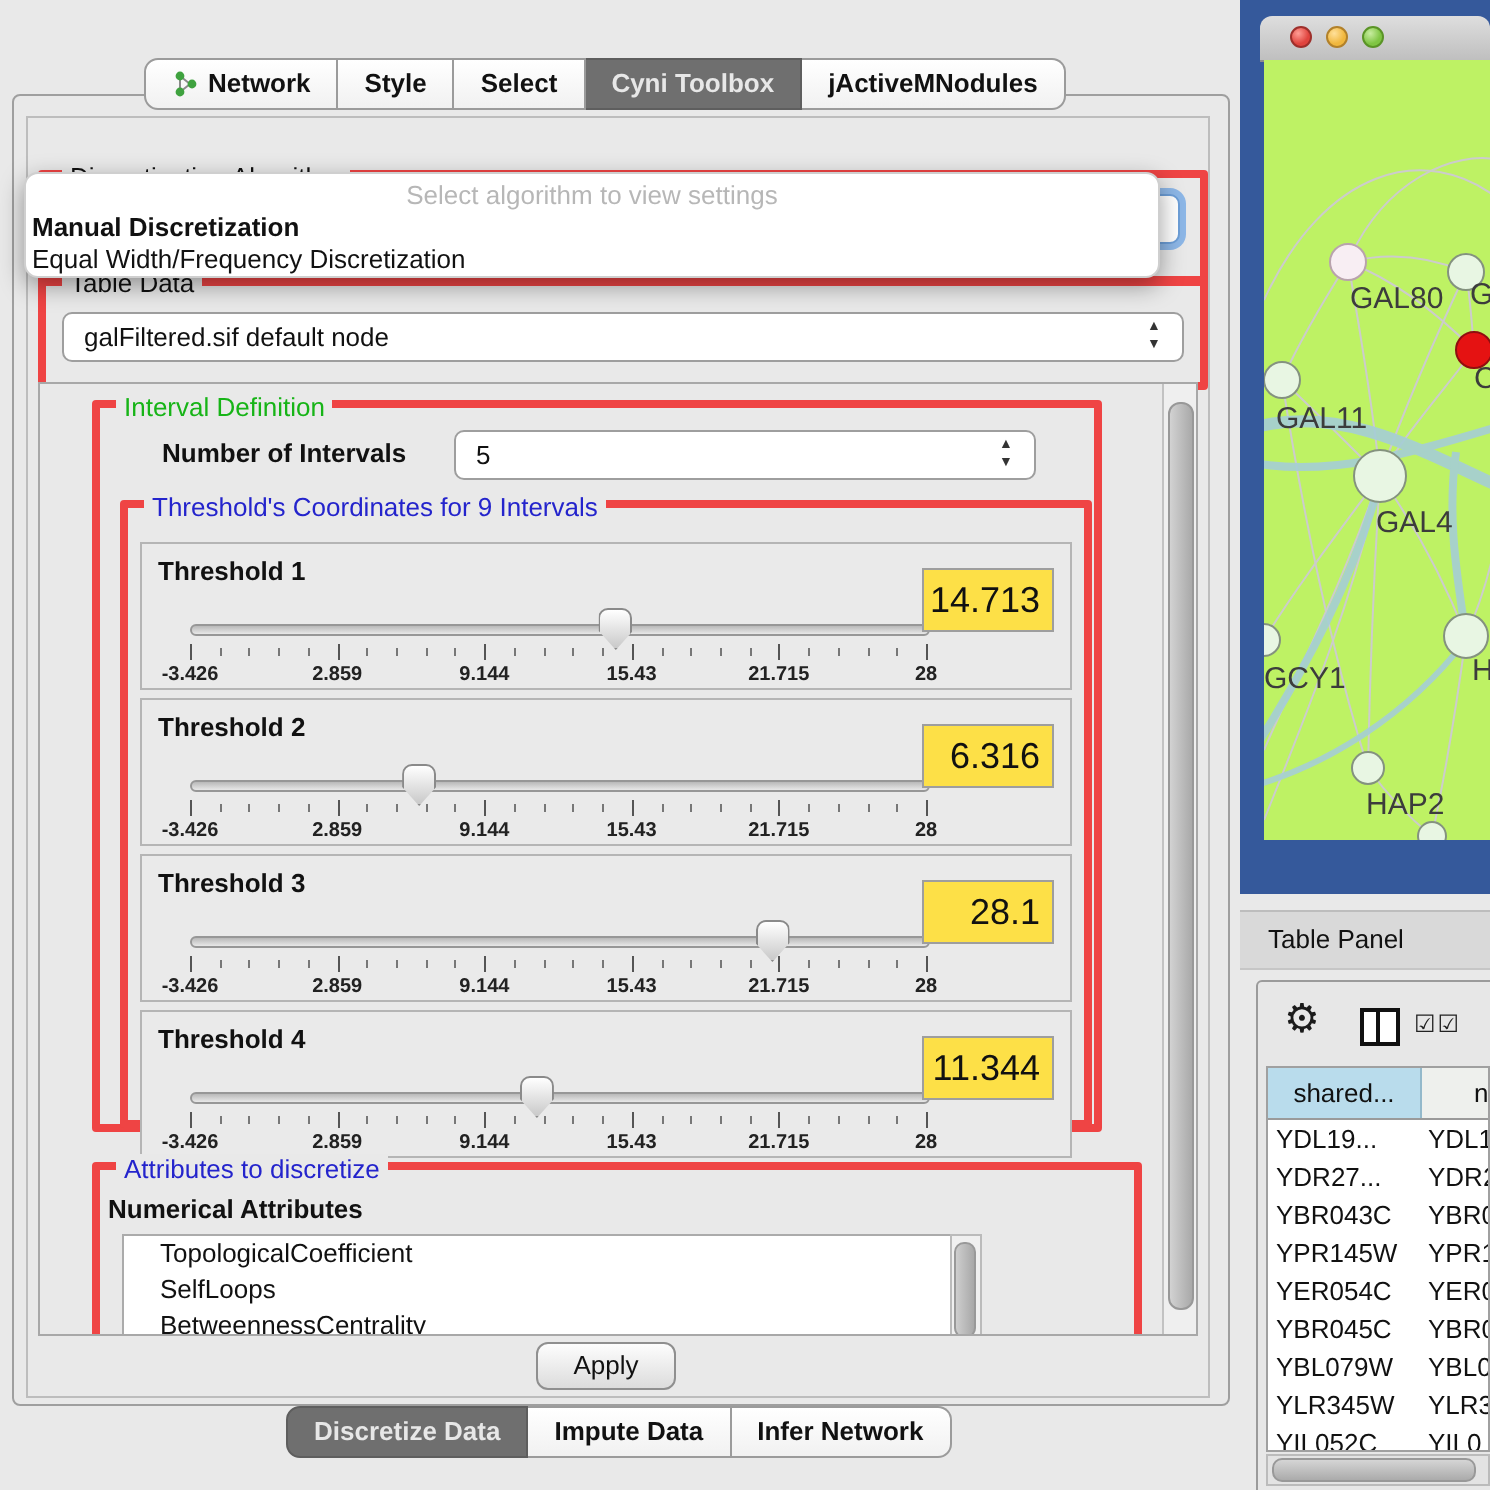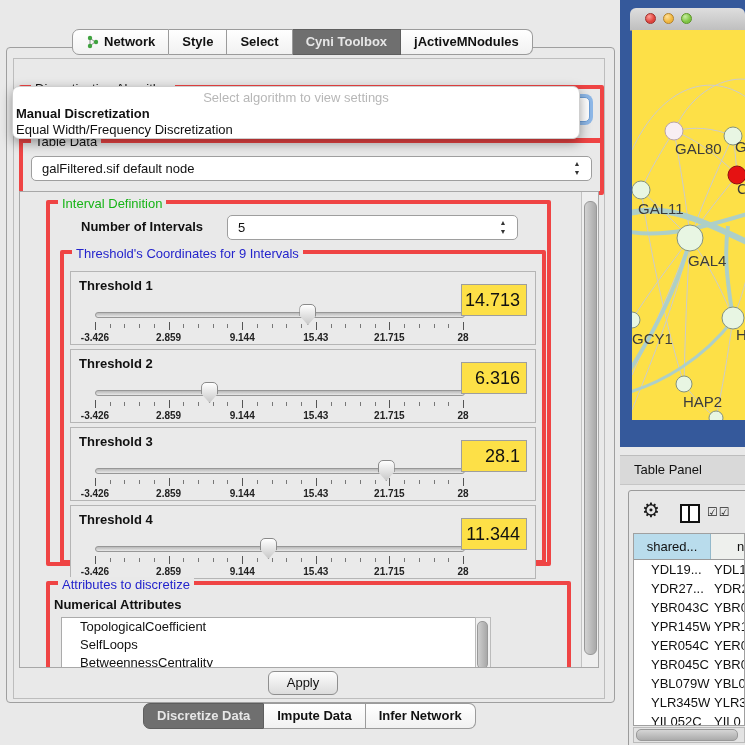--- a/index.html
+++ b/index.html
@@ -73,36 +73,36 @@
              background:linear-gradient(#fdfdfd,#dcdcdc);border:1px solid #8f8f8f;border-radius:6px;font-size:13px;}
   .bottom-tabbar{position:absolute;left:143px;top:703px;display:flex;z-index:3;}
   
   .net-window{position:absolute;left:620px;top:0;width:125px;height:447px;background:#35599b;}
   .mac-titlebar{position:absolute;left:10px;top:8px;width:115px;height:22px;border-radius:6px 6px 0 0;
                 background:linear-gradient(#dedede,#bfbfbf);border-bottom:1px solid #8e8e8e;}
   .tl{position:absolute;top:5px;width:11px;height:11px;border-radius:50%;box-sizing:border-box;}
   .tl.red{left:15px;background:radial-gradient(circle at 35% 30%,#ff9d95,#e0443e 60%);border:1px solid #9e2f2b;}
   .tl.yellow{left:33px;background:radial-gradient(circle at 35% 30%,#ffe09a,#f0b73e 60%);border:1px solid #b2812a;}
   .tl.green{left:51px;background:radial-gradient(circle at 35% 30%,#c8eda0,#7fc543 60%);border:1px solid #5a9426;}
-  .net-canvas{position:absolute;left:12px;top:30px;width:113px;height:390px;background:#fde047;overflow:hidden;}
+  .net-canvas{position:absolute;left:12px;top:30px;width:113px;height:390px;background:#bef264;overflow:hidden;}
   .tp-bar{position:absolute;left:620px;top:455px;width:125px;height:28px;background:#d9d9d9;
           border-top:1px solid #bdbdbd;border-bottom:1px solid #c6c6c6;line-height:28px;}
   .tp-bar .t{margin-left:14px;font-size:13px;color:#111;}
   .tbl-frame{position:absolute;left:628px;top:490px;width:117px;height:255px;background:#e7e7e7;
              border:1px solid #9b9b9b;border-radius:3px 0 0 0;}
   .gear{position:absolute;left:13px;top:9px;font-size:20px;color:#1b1b1b;line-height:20px;}
   .split-icon{position:absolute;left:51px;top:13px;width:16px;height:15px;border:2px solid #111;background:#fff;}
   .split-icon::after{content:"";position:absolute;left:6px;top:0;width:2px;height:15px;background:#111;}
   .cb-icons{position:absolute;left:78px;top:14px;font-size:12px;letter-spacing:1px;color:#222;}
   .tbl{position:absolute;left:4px;top:42px;width:110px;height:191px;background:#fff;border:1px solid #a0a0a0;overflow:hidden;}
   .thead{display:flex;height:25px;border-bottom:1px solid #9a9a9a;font-size:13px;}
   .th1{width:76px;background:#b9dcec;border-right:1px solid #93b9cb;text-align:center;line-height:25px;overflow:hidden;}
   .th2{flex:1;background:#eef0ed;line-height:25px;padding-left:26px;overflow:hidden;}
   .trow{display:flex;height:19px;line-height:19px;font-size:13px;background:#fff;}
-  .trow .c1{width:76px;padding-left:17px;box-sizing:border-box;overflow:hidden;white-space:nowrap;}
+  .trow .c1{width:76px;padding-left:4px;box-sizing:border-box;overflow:hidden;white-space:nowrap;}
   .trow .c2{flex:1;padding-left:4px;overflow:hidden;white-space:nowrap;}
   .hscroll{position:absolute;left:4px;top:236px;width:110px;height:14px;background:#e3e3e3;border:1px solid #bbb;}
   .hscroll .thumb-h{position:absolute;left:2px;top:1px;height:10px;width:100px;border-radius:5px;
                     background:linear-gradient(#d5d5d5,#ababab);border:1px solid #999;}
   svg text{font-family:"Liberation Sans",sans-serif;}
 </style>
 </head>
 <body>
 
 <div class="screen">

